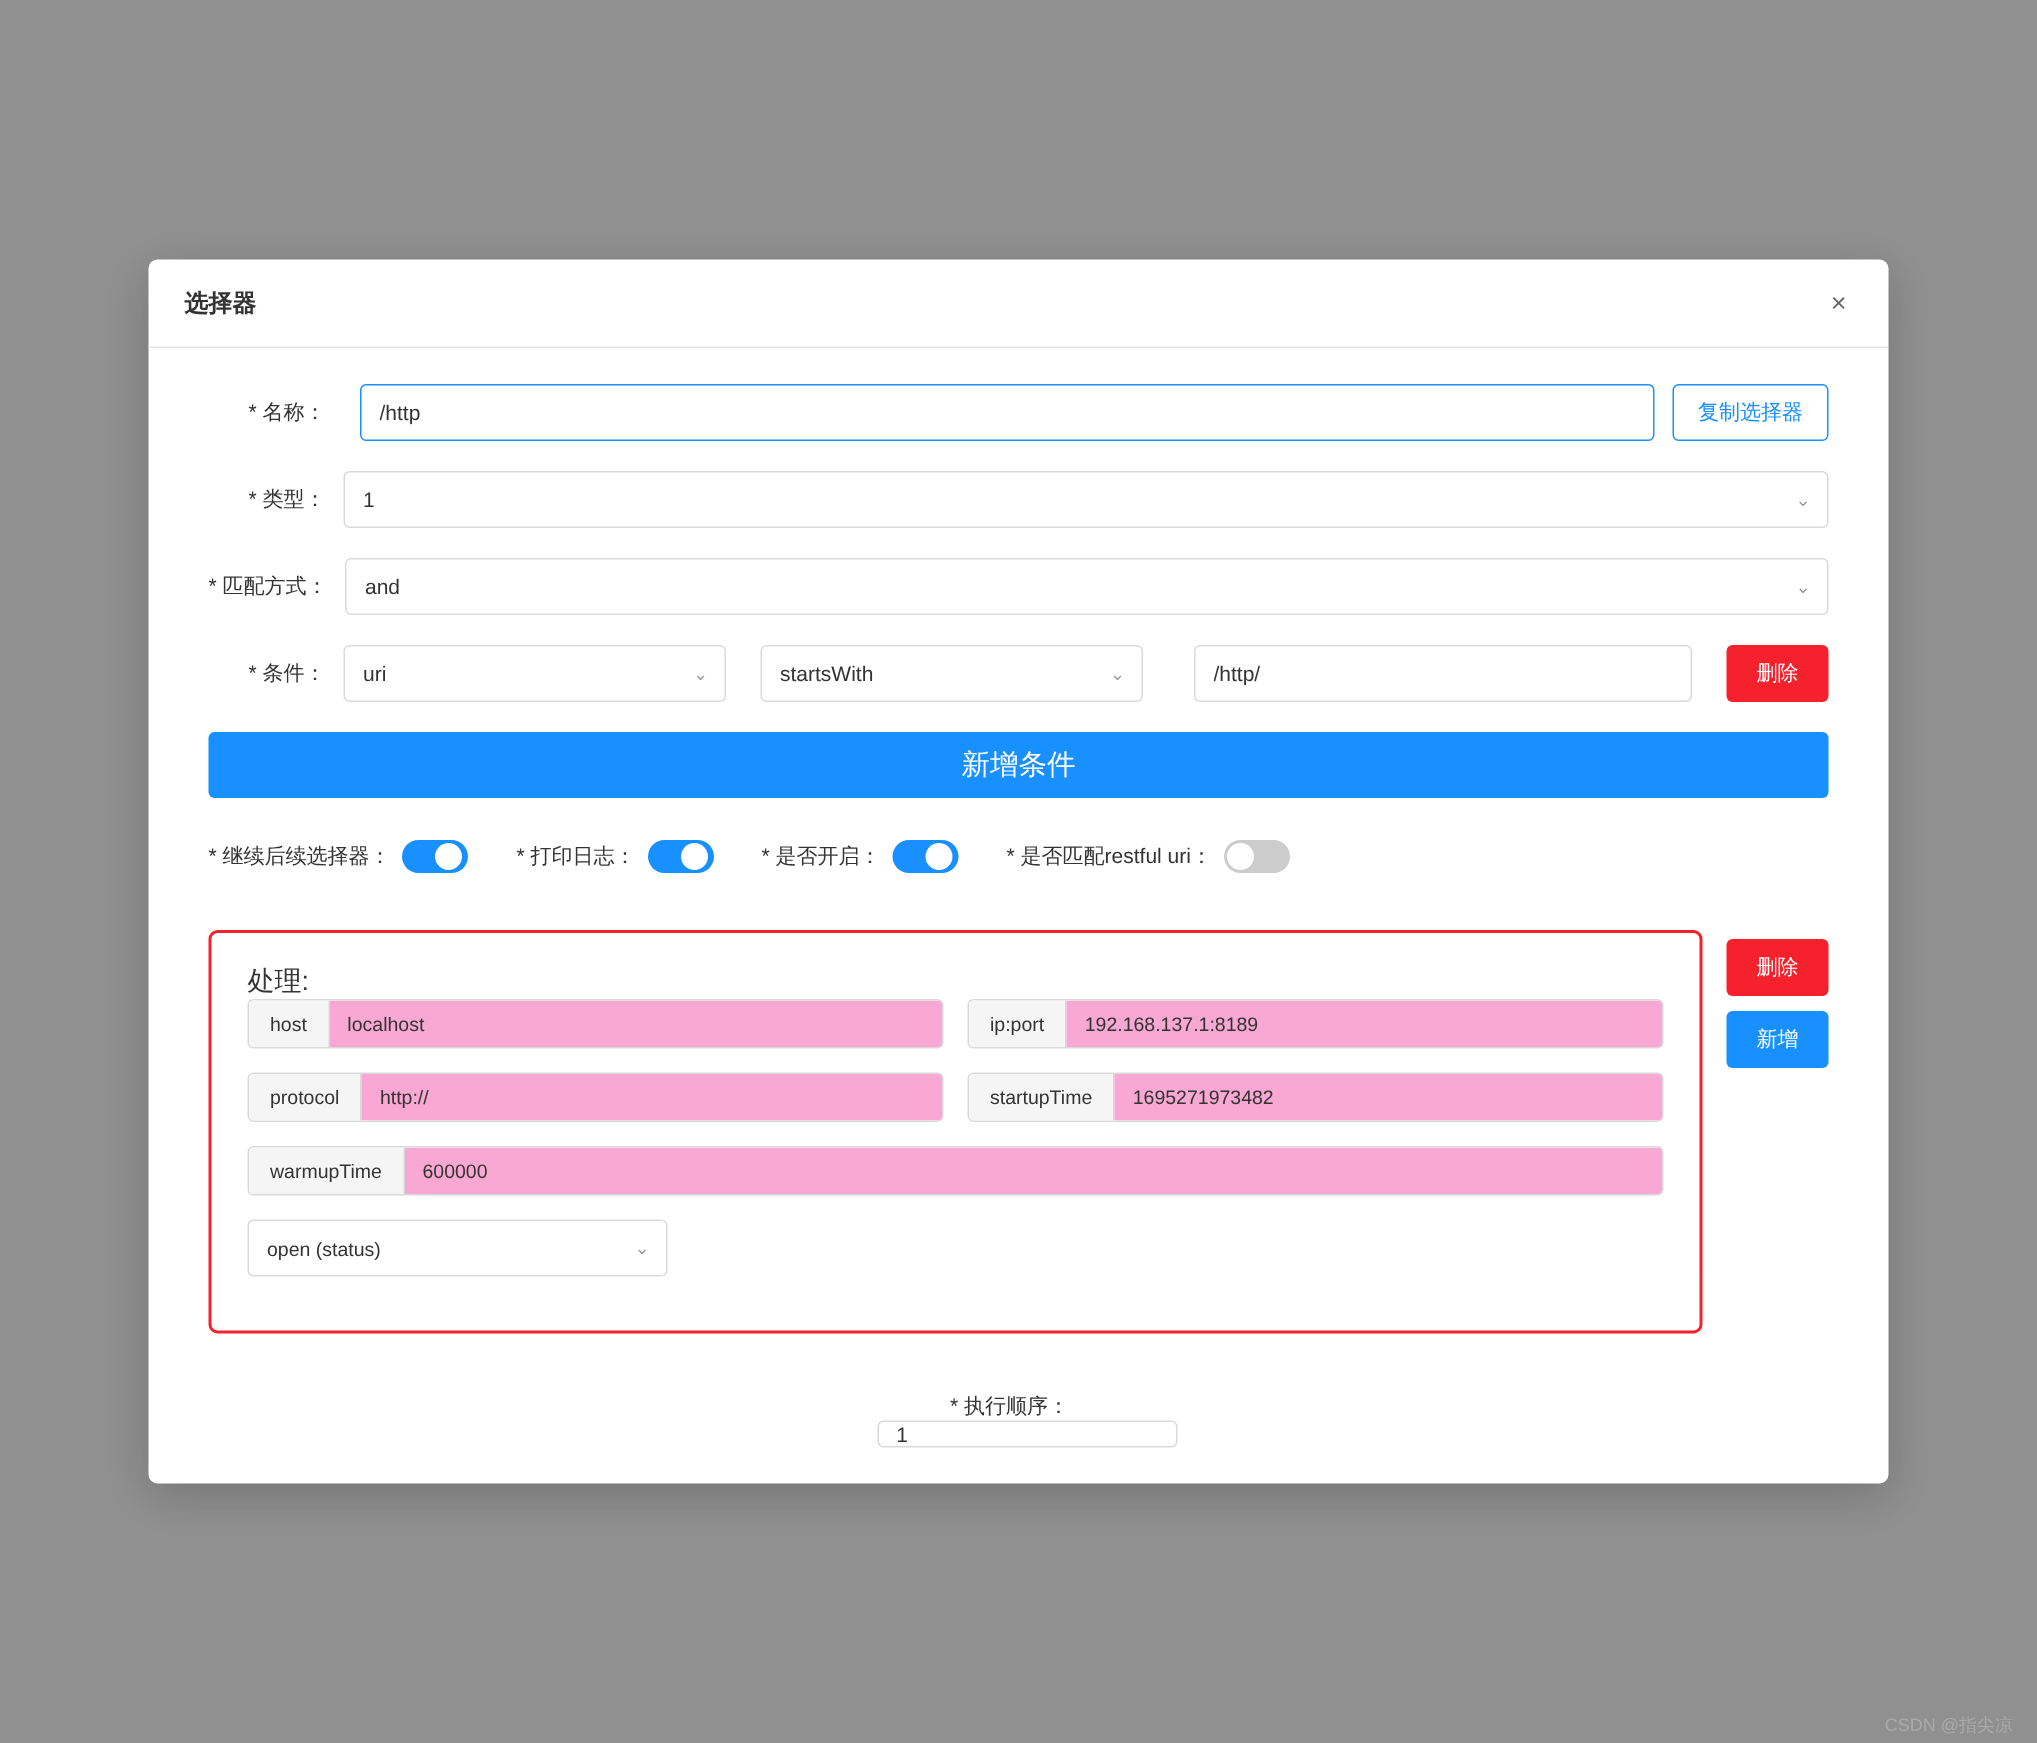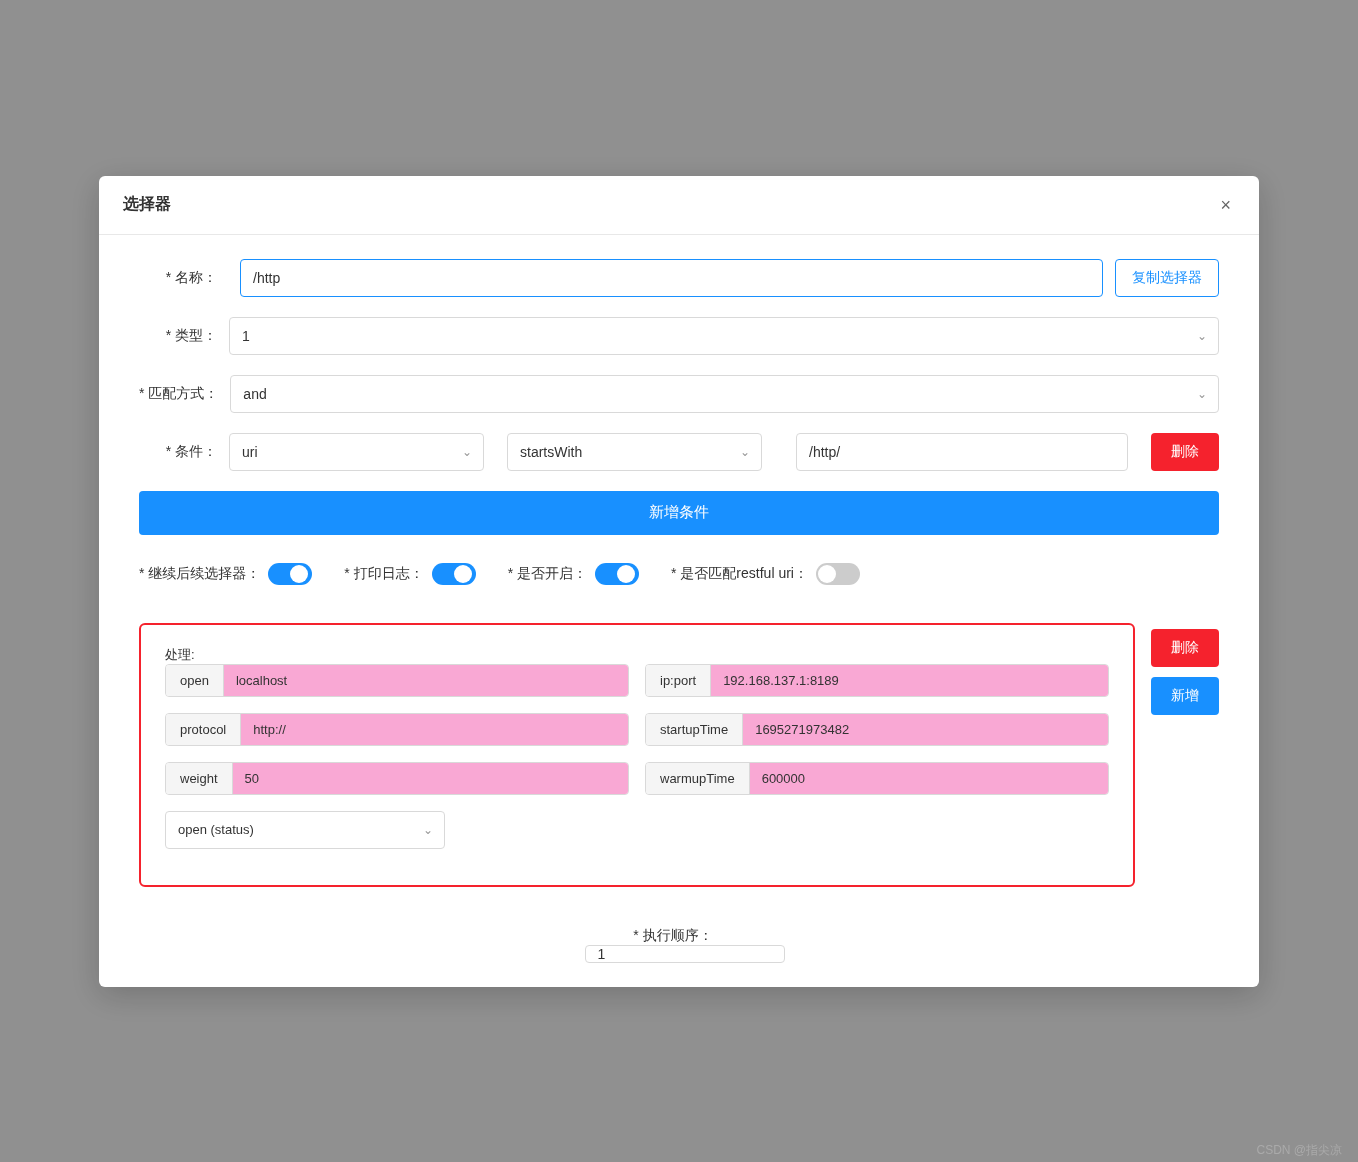--- a/index.html
+++ b/index.html
@@ -154,21 +154,21 @@
       cursor: pointer;
       flex-shrink: 0;
     }
     .add-condition-btn {
       width: 100%;
       height: 44px;
       background: #1890ff;
       border: none;
       border-radius: 4px;
       color: #fff;
-      font-size: 15px;
+      font-size: 19px;
       cursor: pointer;
       margin-bottom: 28px;
     }
     .toggles-row {
       display: flex;
       align-items: center;
       gap: 32px;
       margin-bottom: 38px;
       flex-wrap: wrap;
     }
@@ -219,21 +219,21 @@
       margin-bottom: 20px;
       flex: 1;
     }
     .handler-row-wrapper {
       display: flex;
       align-items: flex-start;
       gap: 16px;
       margin-bottom: 20px;
     }
     .handler-label {
-      font-size: 13px;
+      font-size: 18px;
       color: #333;
       padding-top: 10px;
       min-width: 50px;
       flex-shrink: 0;
     }
     .handler-field-row {
       display: flex;
       gap: 16px;
       margin-bottom: 16px;
     }
@@ -408,21 +408,21 @@
       </div>
 
       
       <div class="handler-row-wrapper">
         <div class="handler-box">
           <span class="handler-label">处理:</span>
 
           
           <div class="handler-field-row">
             <div class="handler-field">
-              <span class="handler-field-key">open</span>
+              <span class="handler-field-key">host</span>
               <input class="handler-field-value" type="text" value="localhost" style="">
             </div>
             <div class="handler-field">
               <span class="handler-field-key">ip:port</span>
               <input class="handler-field-value" type="text" value="192.168.137.1:8189" style="">
             </div>
           </div>
 
           
           <div class="handler-field-row">
@@ -431,24 +431,20 @@
               <input class="handler-field-value" type="text" value="http://" style="">
             </div>
             <div class="handler-field">
               <span class="handler-field-key">startupTime</span>
               <input class="handler-field-value" type="text" value="1695271973482" style="">
             </div>
           </div>
 
           
           <div class="handler-field-row">
-            <div class="handler-field">
-              <span class="handler-field-key">weight</span>
-              <input class="handler-field-value" type="text" value="50" style="">
-            </div>
             <div class="handler-field">
               <span class="handler-field-key">warmupTime</span>
               <input class="handler-field-value" type="text" value="600000" style="">
             </div>
           </div>
 
           
           <div class="handler-field-row">
             <div class="handler-status-select-wrap">
               <select class="handler-status-select">

